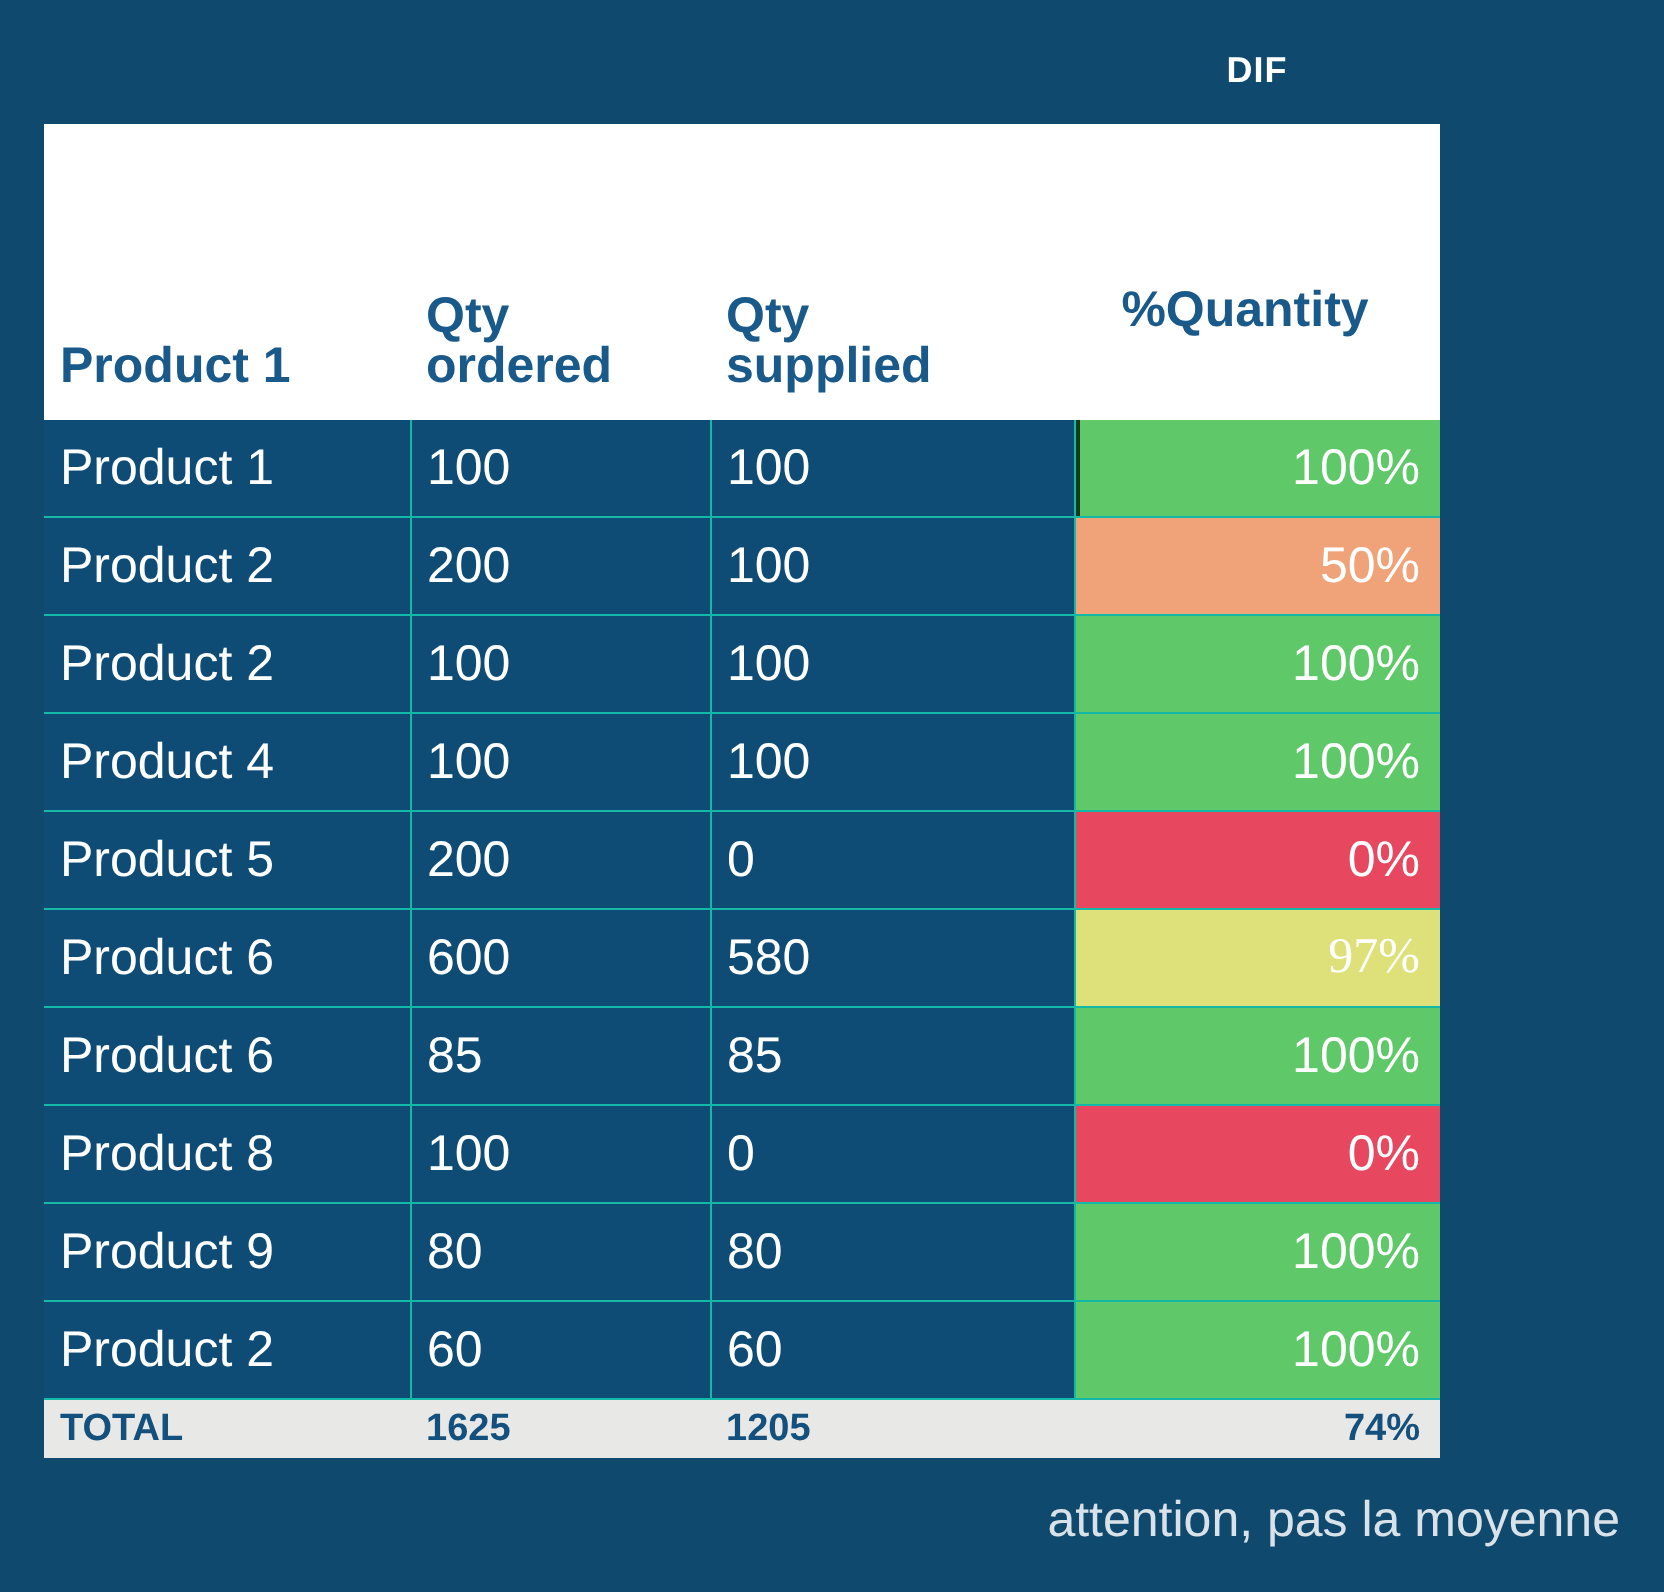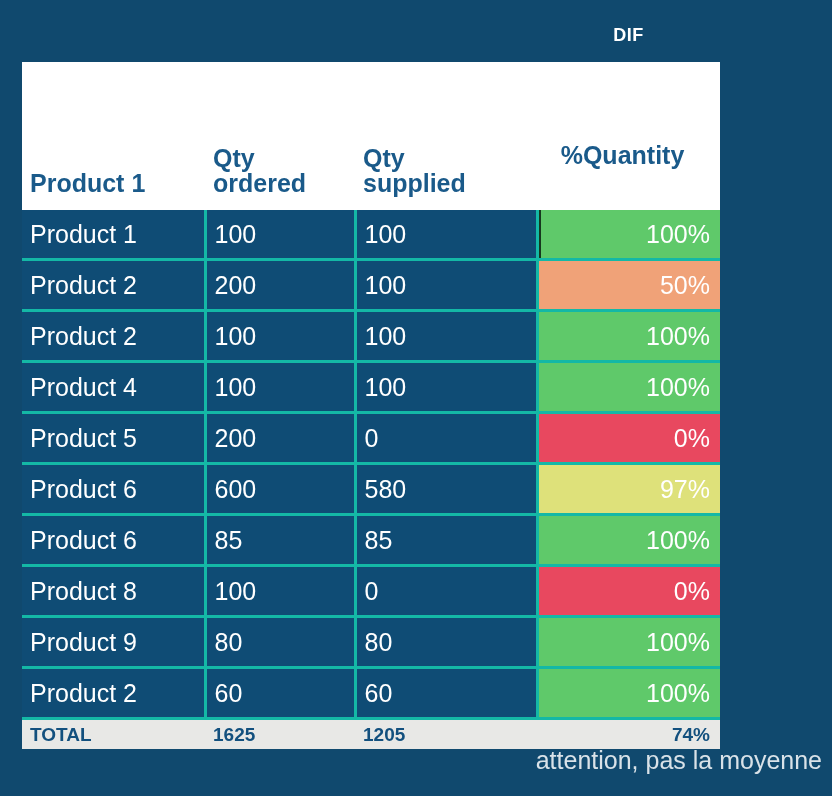--- a/index.html
+++ b/index.html
@@ -75,21 +75,21 @@
     padding-left: 8px;
   }
 
   
   tbody td {
     background: #0F4C75;
     color: #FFFFFF;
     font-size: 25px;
     height: 48px;
     padding: 0 8px;
-    border: 3px solid #14b8a6;
+    border: 1px solid #14b8a6;
     vertical-align: middle;
     overflow: hidden;
     white-space: nowrap;
   }
   tbody td.pct {
     text-align: right;
     padding-right: 10px;
     border-left: none;
     border-right: none;
     color: #FFFFFF;
@@ -124,21 +124,21 @@
     white-space: nowrap;
   }
   tfoot td.pct {
     text-align: right;
     padding-right: 10px;
   }
 
   
   #footnote {
     position: absolute;
-    right: 10px;
+    right: 22px;
     top: 748px;
     color: #D9E2E8;
     font-size: 25px;
     line-height: 1;
     white-space: nowrap;
   }
 </style>
 </head>
 <body>
 
@@ -198,21 +198,21 @@
         <tr>
           <td>Product 5</td>
           <td>200</td>
           <td>0</td>
           <td class="pct" style="background: rgb(232, 72, 95);">0%</td>
         </tr>
         <tr>
           <td>Product 6</td>
           <td>600</td>
           <td>580</td>
-          <td class="pct" style="background: rgb(222, 225, 122);">97%</td>
+          <td class="pct" style="background: rgb(222, 225, 122); font-family: Liberation Serif, serif;">97%</td>
         </tr>
         <tr>
           <td>Product 6</td>
           <td>85</td>
           <td>85</td>
           <td class="pct" style="background: rgb(95, 201, 106);">100%</td>
         </tr>
         <tr>
           <td>Product 8</td>
           <td>100</td>

